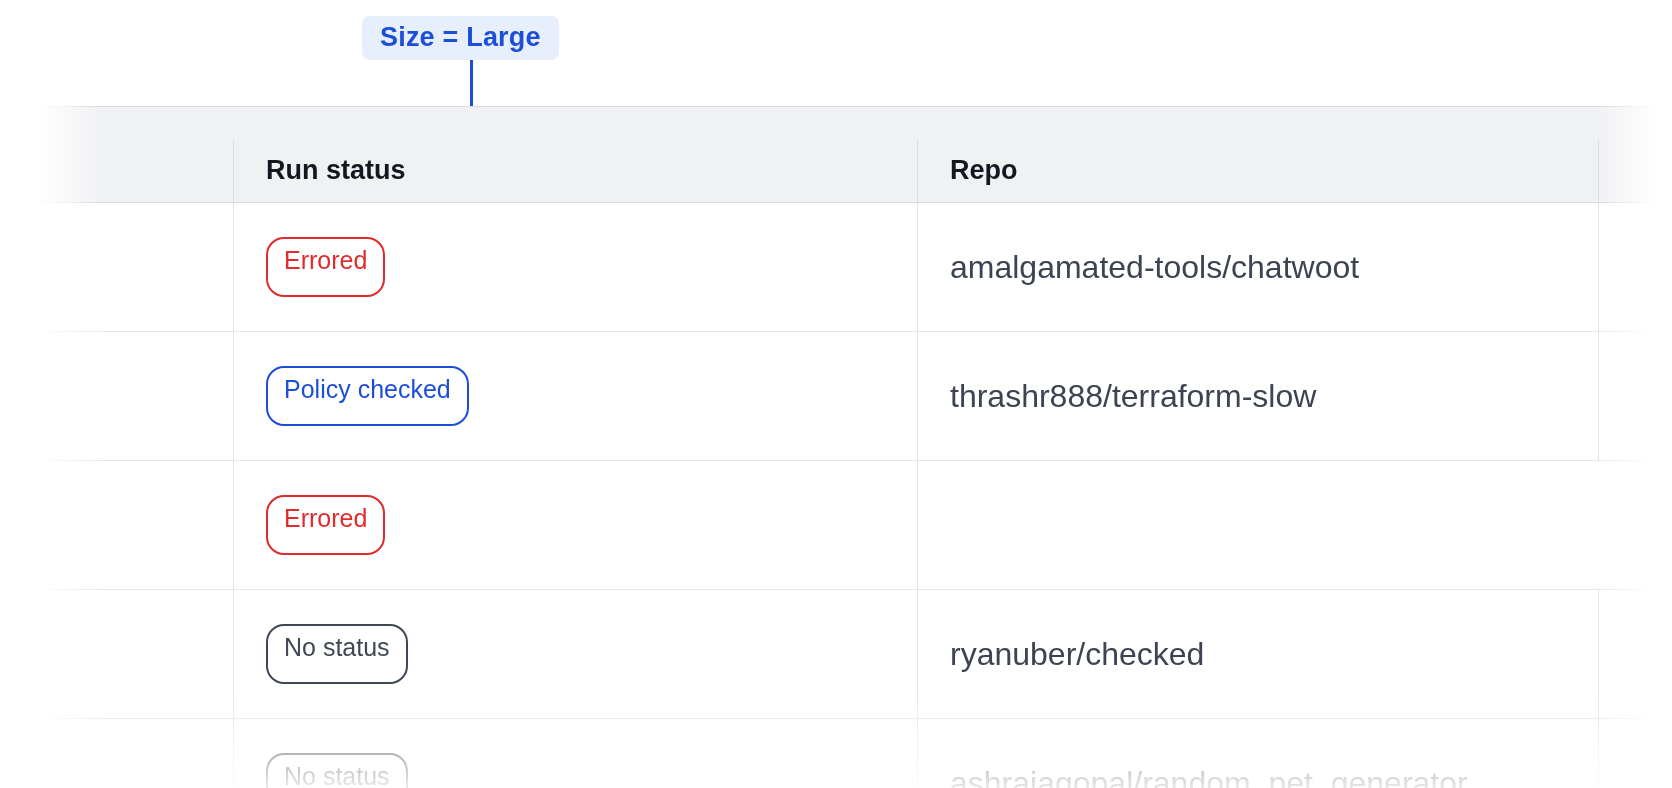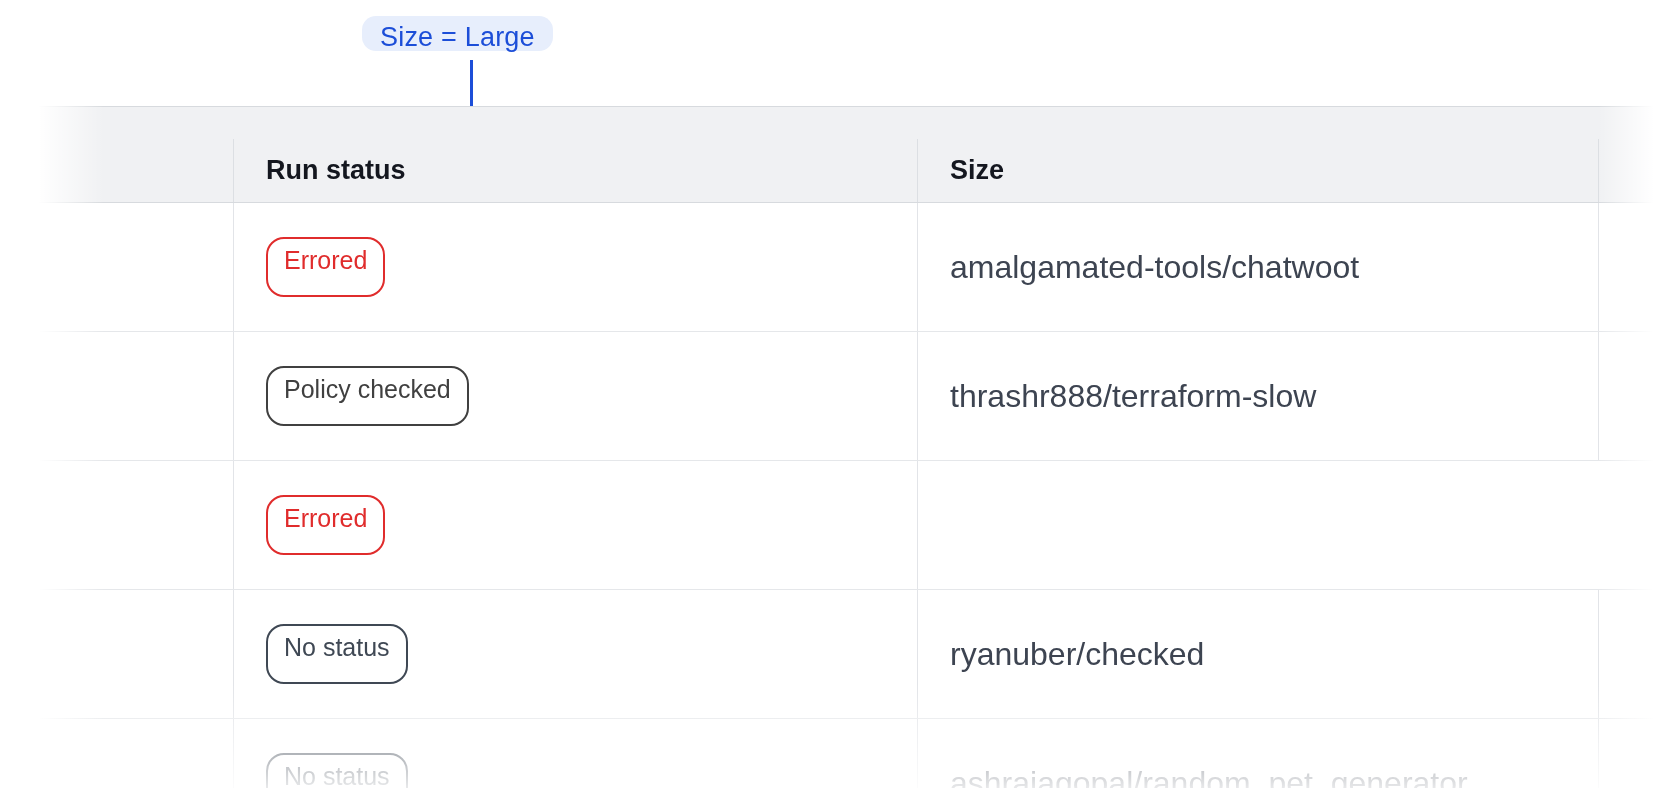--- a/index.html
+++ b/index.html
@@ -9,22 +9,22 @@
     -webkit-font-smoothing: antialiased;
   }
   .stage { position: absolute; inset: 0; }
 
   
   .annotation-label {
     position: absolute; left: 362px; top: 16px;
     display: inline-block;
     background: var(--label-bg, #e7eefc);
     color: var(--label-fg, #1c4ed8);
-    font-size: 27px; font-weight: 400; line-height: 1;
-    padding: 8px 18px 0 18px; border-radius: 14px;
+    font-size: 27px; font-weight: 700; line-height: 1;
+    padding: 8px 18px 9px 18px; border-radius: 8px;
     letter-spacing: 0.2px;
   }
   .annotation-line {
     position: absolute; left: 470px; top: 60px;
     width: 3px; height: 202px;
     background: var(--accent-blue, #1c4ed8);
   }
   .annotation-dot {
     position: absolute; left: 465px; top: 261px;
     width: 14px; height: 14px; border-radius: 50%;
@@ -90,37 +90,37 @@
 <div class="stage">
 
   <span class="annotation-label">Size = Large</span>
   <div class="annotation-line"></div>
   <div class="annotation-dot"></div>
 
   <div class="table">
     <div class="thead-row">
       <div class="th col-1"></div>
       <div class="th col-2">Run status</div>
-      <div class="th col-3">Size</div>
+      <div class="th col-3">Repo</div>
       <div class="th col-4"></div>
     </div>
     <div id="tbody">
   <div class="tr">
     <div class="td col-1"></div>
     <div class="td col-2">
       <span class="badge" style="color: rgb(224, 44, 44);">Errored</span>
     </div>
     <div class="td col-3 repo-cell">amalgamated-tools/chatwoot</div>
     <div class="td col-4"></div>
   </div>
 
   <div class="tr">
     <div class="td col-1"></div>
     <div class="td col-2">
-      <span class="badge" style="color: #404040;">Policy checked</span>
+      <span class="badge" style="color: #1d4ed8;">Policy checked</span>
     </div>
     <div class="td col-3 repo-cell">thrashr888/terraform-slow</div>
     <div class="td col-4"></div>
   </div>
 
   <div class="tr">
     <div class="td col-1"></div>
     <div class="td col-2">
       <span class="badge" style="color: rgb(224, 44, 44);">Errored</span>
     </div>

